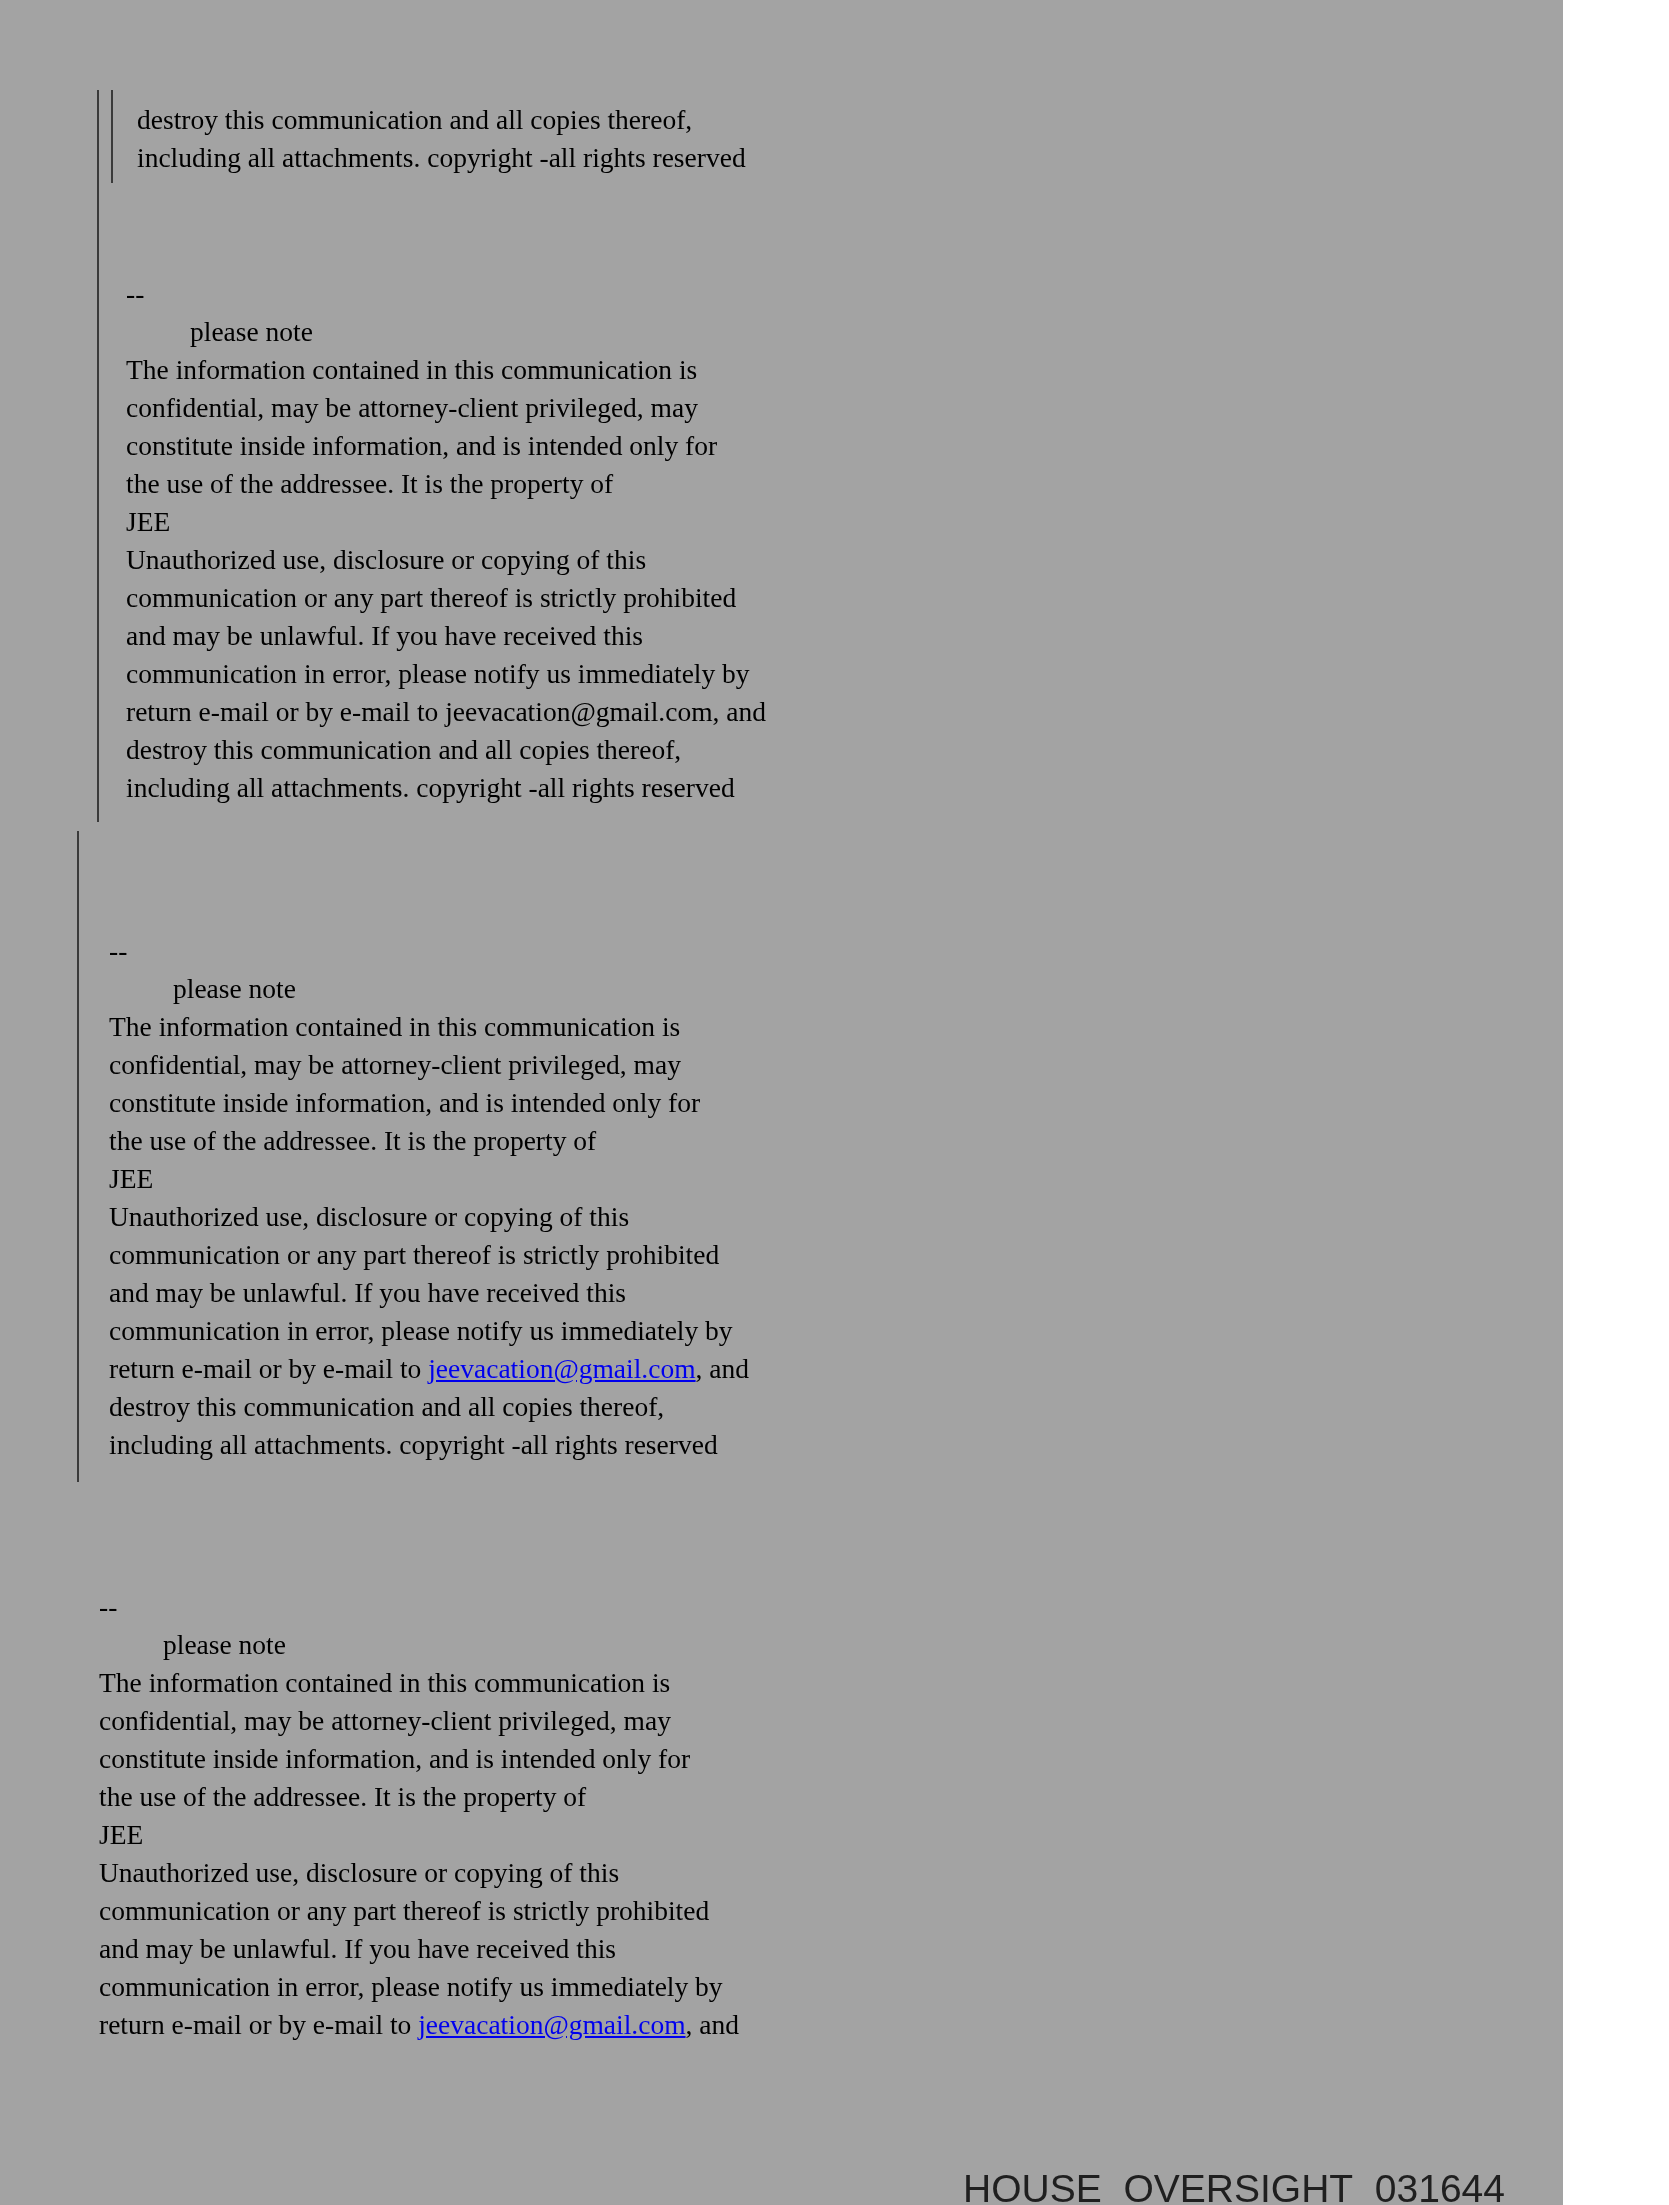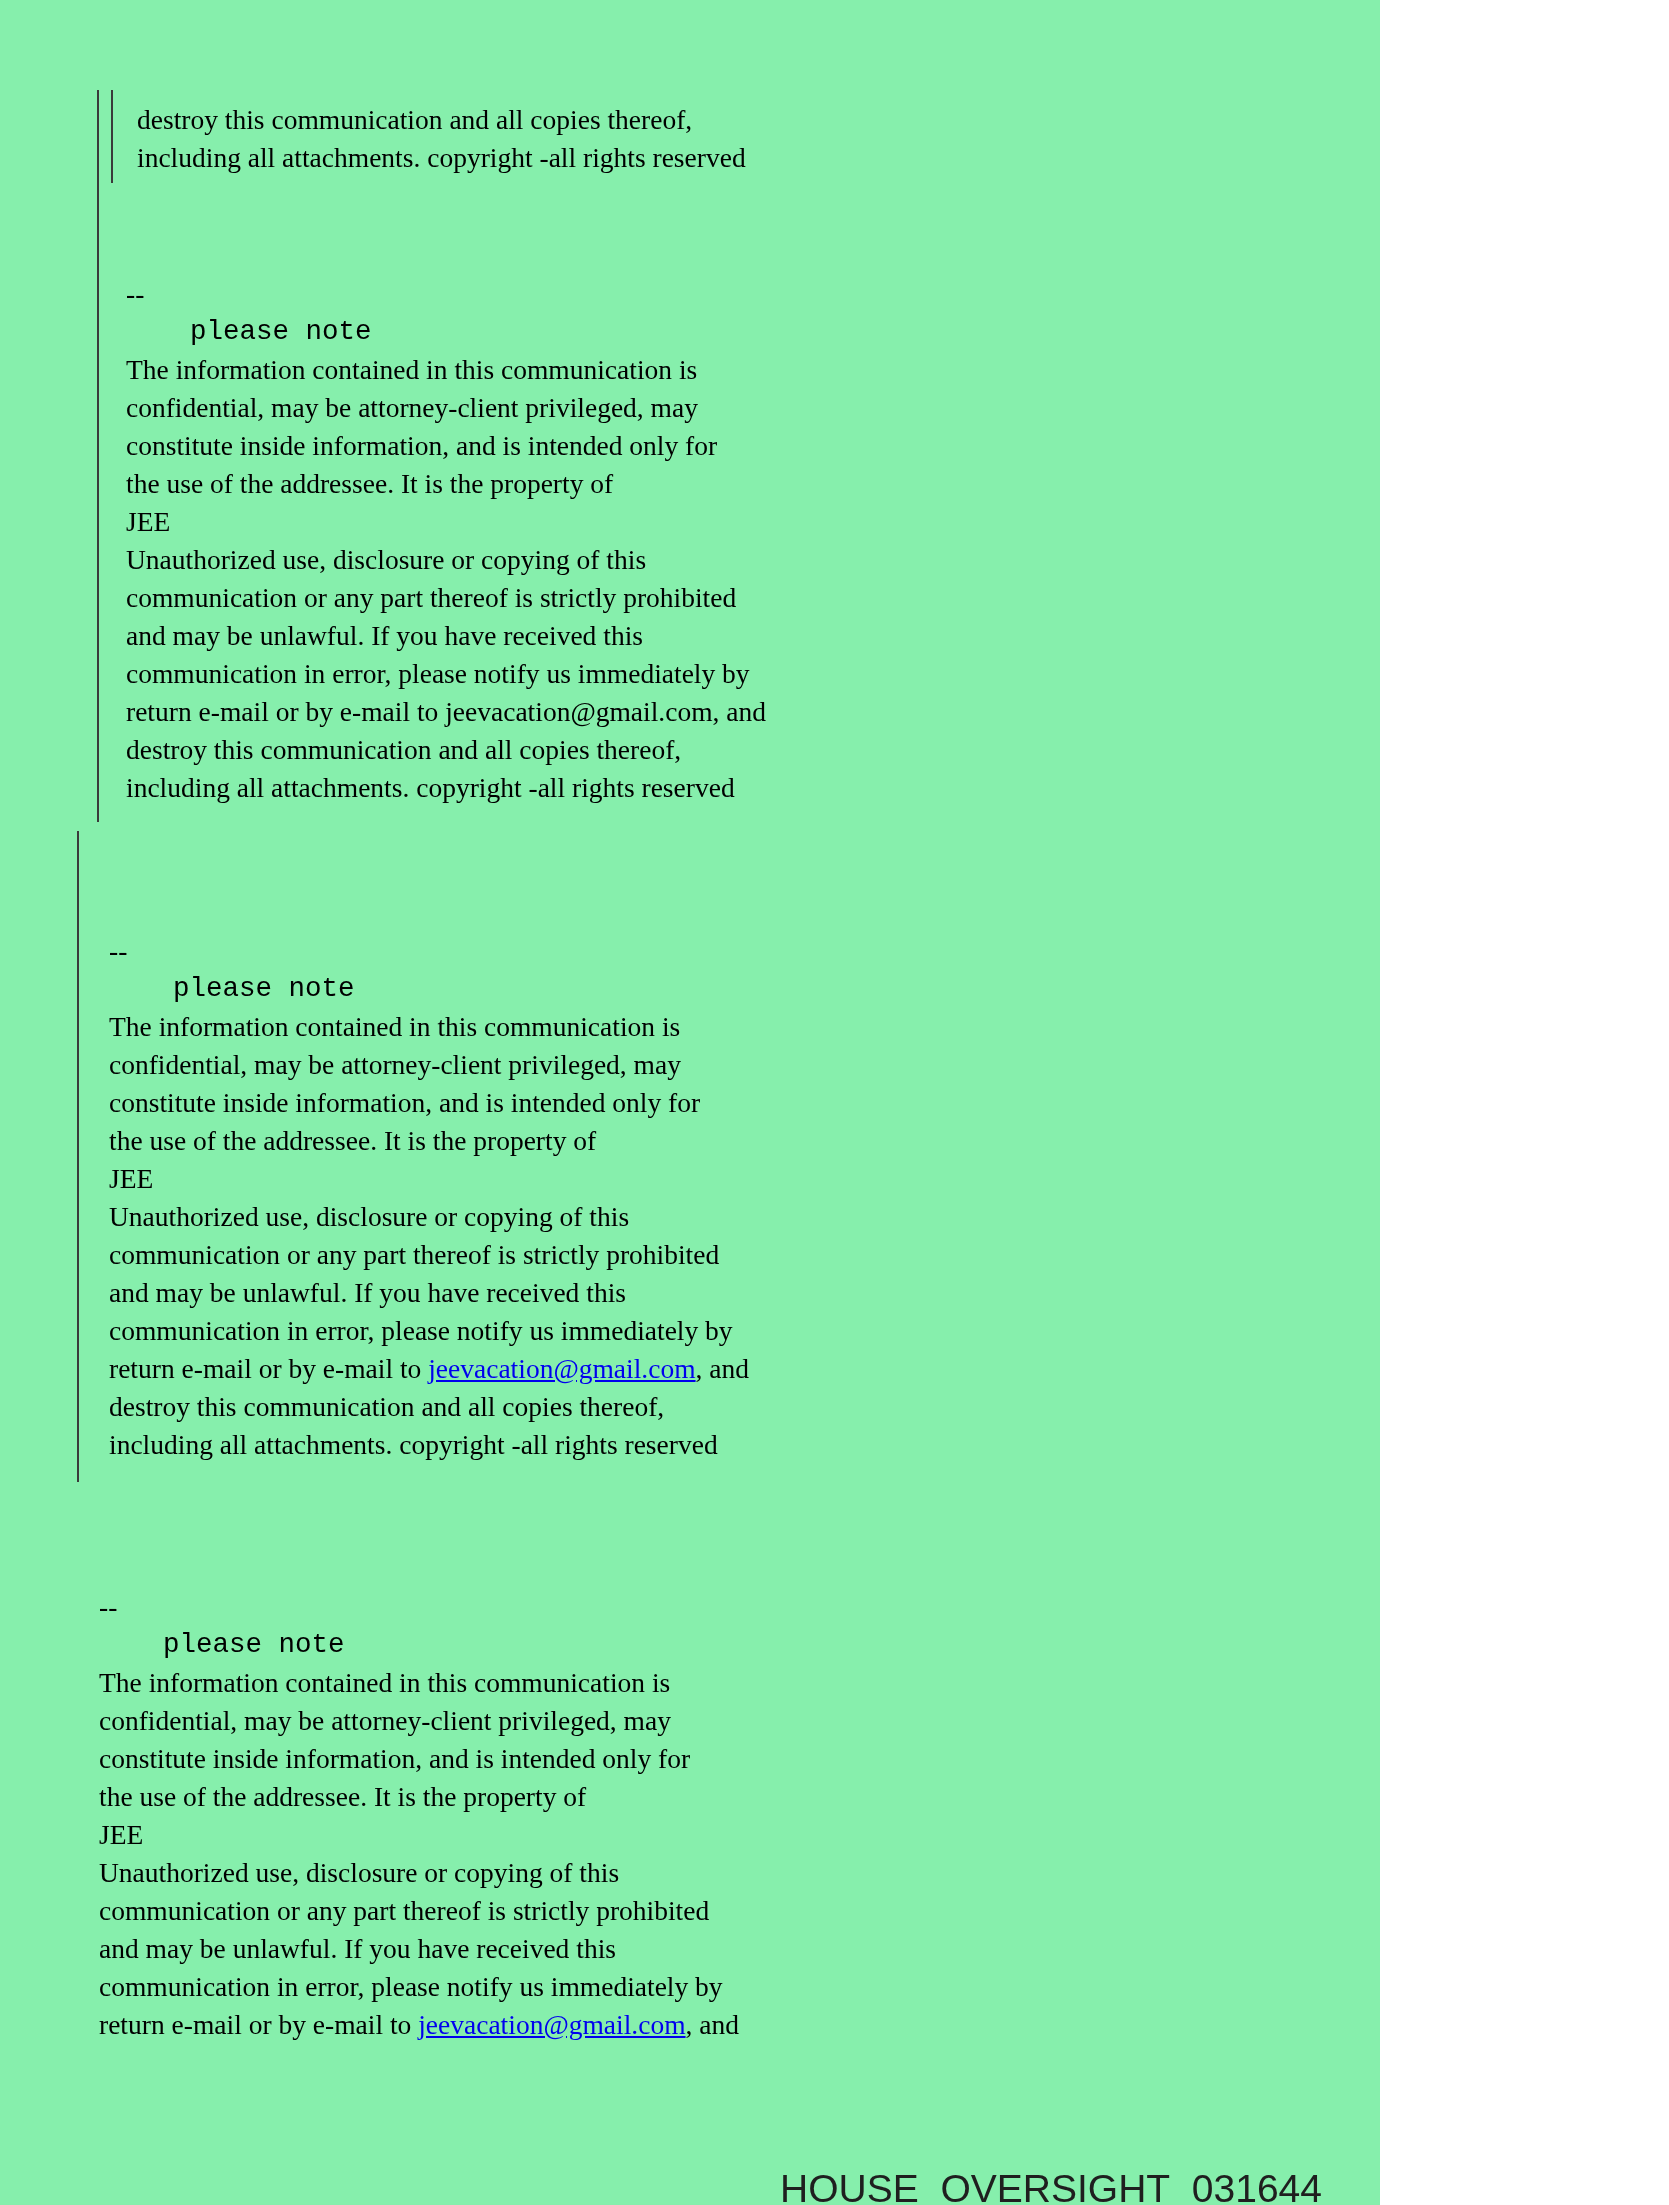--- a/index.html
+++ b/index.html
@@ -1,21 +1,21 @@
 <!DOCTYPE html>
 <html style="font-size:10.5px"><head>
 <meta charset="utf-8">
 <style>
   * { margin: 0; padding: 0; box-sizing: border-box; }
   html, body { background: #ffffff; }
   .page {
     position: relative;
-    width: 1380px;
+    width: 1563px;
     height: 2205px;
-    background: #86efac;
+    background: #a3a3a3;
     font-family: "Liberation Serif", serif;
     font-size: 27.5px;
     color: #000000;
     overflow: hidden;
   }
   .quote-bar {
     position: absolute;
     width: 2px;
     background: #3a3a3a;
   }
@@ -25,21 +25,21 @@
   .block { position: absolute; }
   .block1 { left: 137px; top: 101px; }
   .block2 { left: 126px; top: 275px; }
   .block3 { left: 109px; top: 932px; }
   .block4 { left: 99px; top: 1588px; }
   .line {
     height: 38px;
     line-height: 38px;
     white-space: pre;
   }
-  .note-line { padding-left: 64px; font-family: Liberation Mono, monospace; }
+  .note-line { padding-left: 64px; }
   .email-link {
     color: #0000ee;
     text-decoration: underline;
     cursor: pointer;
     margin-top: 44px;
   }
   .bates {
     position: absolute;
     top: 2167px;
     right: 58px;

